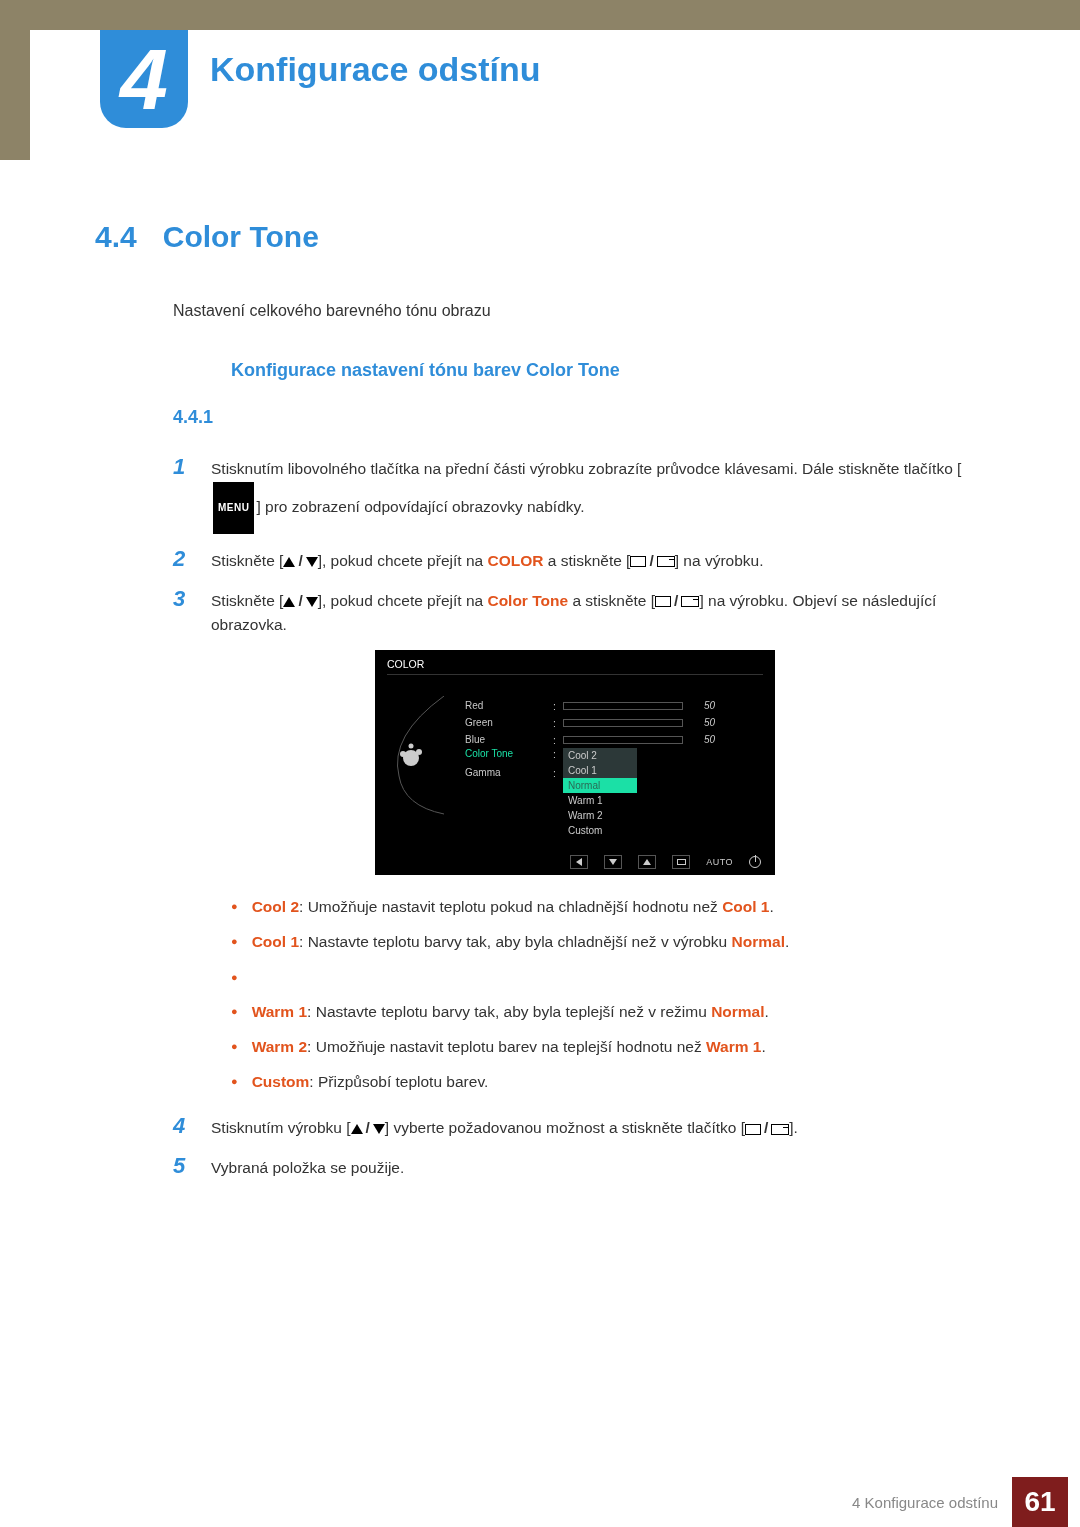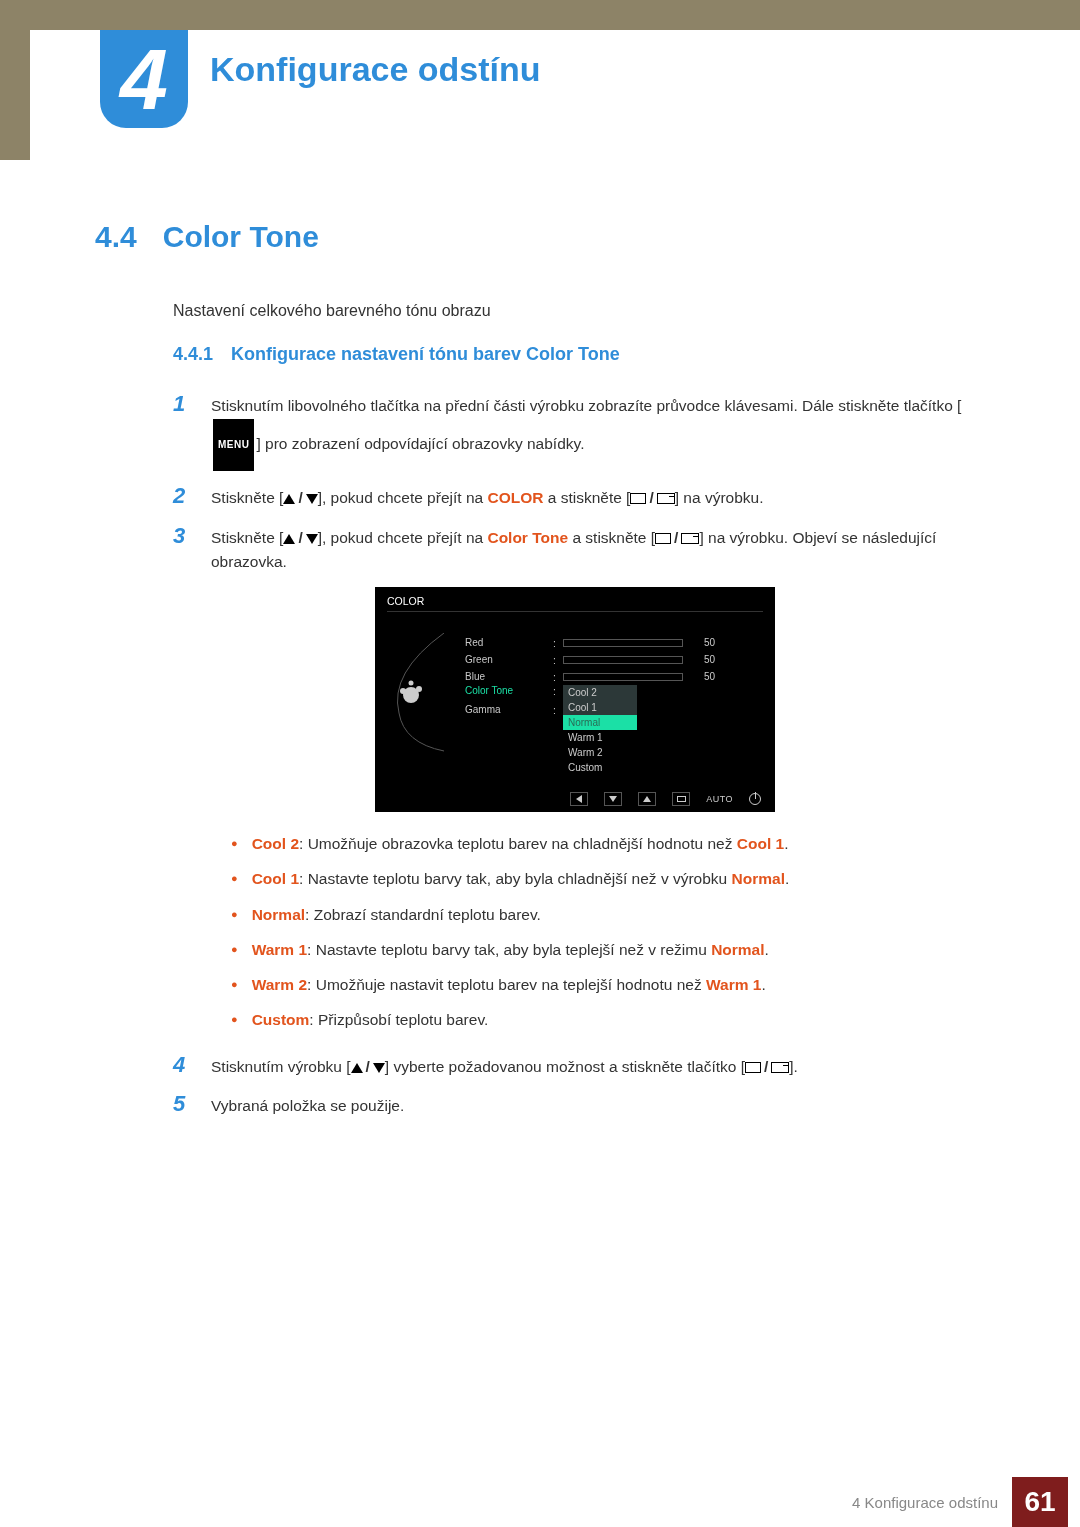--- a/index.html
+++ b/index.html
@@ -49,23 +49,23 @@
   .content {
     position: absolute;
     top: 220px;
     left: 95px;
     right: 103px;
   }
   .section-row { display: flex; gap: 26px; margin-bottom: 48px; }
   .section-num { font-size: 30px; font-weight: bold; color: #2f8dd9; }
   .section-title { font-size: 30px; font-weight: bold; color: #2f8dd9; }
   .indent { margin-left: 78px; }
-  .intro { font-size: 16px; color: #333; margin-bottom: 24px; }
+  .intro { font-size: 16px; color: #333; margin-bottom: 40px; }
   .subsec-row { display: flex; gap: 18px; margin-bottom: 26px; }
-  .subsec-num { font-size: 18px; font-weight: bold; color: #2f8dd9; }
+  .subsec-num { font-size: 18px; font-weight: bold; color: #2f8dd9; margin-top: 47px; }
   .subsec-title { font-size: 18px; font-weight: bold; color: #2f8dd9; }
   .step { display: flex; gap: 18px; margin-bottom: 12px; align-items: baseline; }
   .step-num { font-size: 22px; font-weight: bold; font-style: italic; color: #2f8dd9; min-width: 20px; }
   .step-text { font-size: 15.5px; color: #333; line-height: 1.6; flex: 1; }
   .menu-chip {
     display: inline-block;
     background: #000; color: #fff;
     font-size: 10px; font-weight: bold;
     padding: 18px 5px; letter-spacing: 0.5px;
     vertical-align: middle; margin: 0 2px;
@@ -89,21 +89,21 @@
   .osd-title { font-size:10.5px; color:#fff; border-bottom:1px solid #333; padding-bottom:4px; }
   .osd-curve {
     position:absolute; left:14px; top:46px; width:60px; height:120px;
   }
   .osd-body { margin-left: 78px; margin-top: 22px; }
   .osd-row { display:flex; align-items:center; height:17px; gap:0; }
   .osd-label { width: 88px; font-size:10px; }
   .osd-label.sel { color:#1be0a6; }
   .osd-colon { width:10px; }
   .osd-slider { width:120px; height:8px; border:1px solid #555; margin-right:8px; }
-  .osd-val { width:24px; text-align:right; font-size:10px; color:#ccc; }
+  .osd-val { width:24px; text-align:right; font-size:10px; color:#ccc;font-style:italic; }
   .osd-drop { display:flex; flex-direction:column; width:74px; }
   .osd-opt { height:15px; padding:0 5px; font-size:10px; color:#ccc; line-height:15px; }
   .osd-opt.band { background:#2c3838; }
   .osd-opt.sel { background:#1be0a6; color:#2a6a55; }
   .osd-footer { position:absolute; bottom:6px; right:14px; display:flex; gap:16px; align-items:center; }
   .osd-fbtn { width:18px; height:14px; border:1px solid #555; display:flex; align-items:center; justify-content:center; }
   .mini-tri-l, .mini-tri-d, .mini-tri-u { display:inline-block; width:0; height:0; }
   .mini-tri-l { border-top:4px solid transparent; border-bottom:4px solid transparent; border-right:6px solid #ccc; }
   .mini-tri-d { border-left:4px solid transparent; border-right:4px solid transparent; border-top:6px solid #ccc; }
   .mini-tri-u { border-left:4px solid transparent; border-right:4px solid transparent; border-bottom:6px solid #ccc; }
@@ -225,29 +225,28 @@
             <span style="width:9px;height:6px;border:1px solid #ccc;display:block;"></span>
           </div>
         <div class="osd-auto">AUTO</div>
         <div class="osd-power"></div>
       </div>
     </div>
 
     <div class="bullets">
       <div class="bl">
           <span class="bl-dot">●</span>
-          <div><span class="hl-orange">Cool 2</span><span>: Umožňuje obrazovka teplotu barev na chladnější hodnotu než </span><span class="hl-orange">Cool 1</span><span>.</span></div>
+          <div><span class="hl-orange">Cool 2</span><span>: Umožňuje nastavit teplotu pokud na chladnější hodnotu než </span><span class="hl-orange">Cool 1</span><span>.</span></div>
         </div>
       <div class="bl">
           <span class="bl-dot">●</span>
           <div><span class="hl-orange">Cool 1</span><span>: Nastavte teplotu barvy tak, aby byla chladnější než v výrobku </span><span class="hl-orange">Normal</span><span>.</span></div>
         </div>
       <div class="bl">
           <span class="bl-dot">●</span>
-          <div><span class="hl-orange">Normal</span><span>: Zobrazí standardní teplotu barev.</span></div>
         </div>
       <div class="bl">
           <span class="bl-dot">●</span>
           <div><span class="hl-orange">Warm 1</span><span>: Nastavte teplotu barvy tak, aby byla teplejší než v režimu </span><span class="hl-orange">Normal</span><span>.</span></div>
         </div>
       <div class="bl">
           <span class="bl-dot">●</span>
           <div><span class="hl-orange">Warm 2</span><span>: Umožňuje nastavit teplotu barev na teplejší hodnotu než </span><span class="hl-orange">Warm 1</span><span>.</span></div>
         </div>
       <div class="bl">

